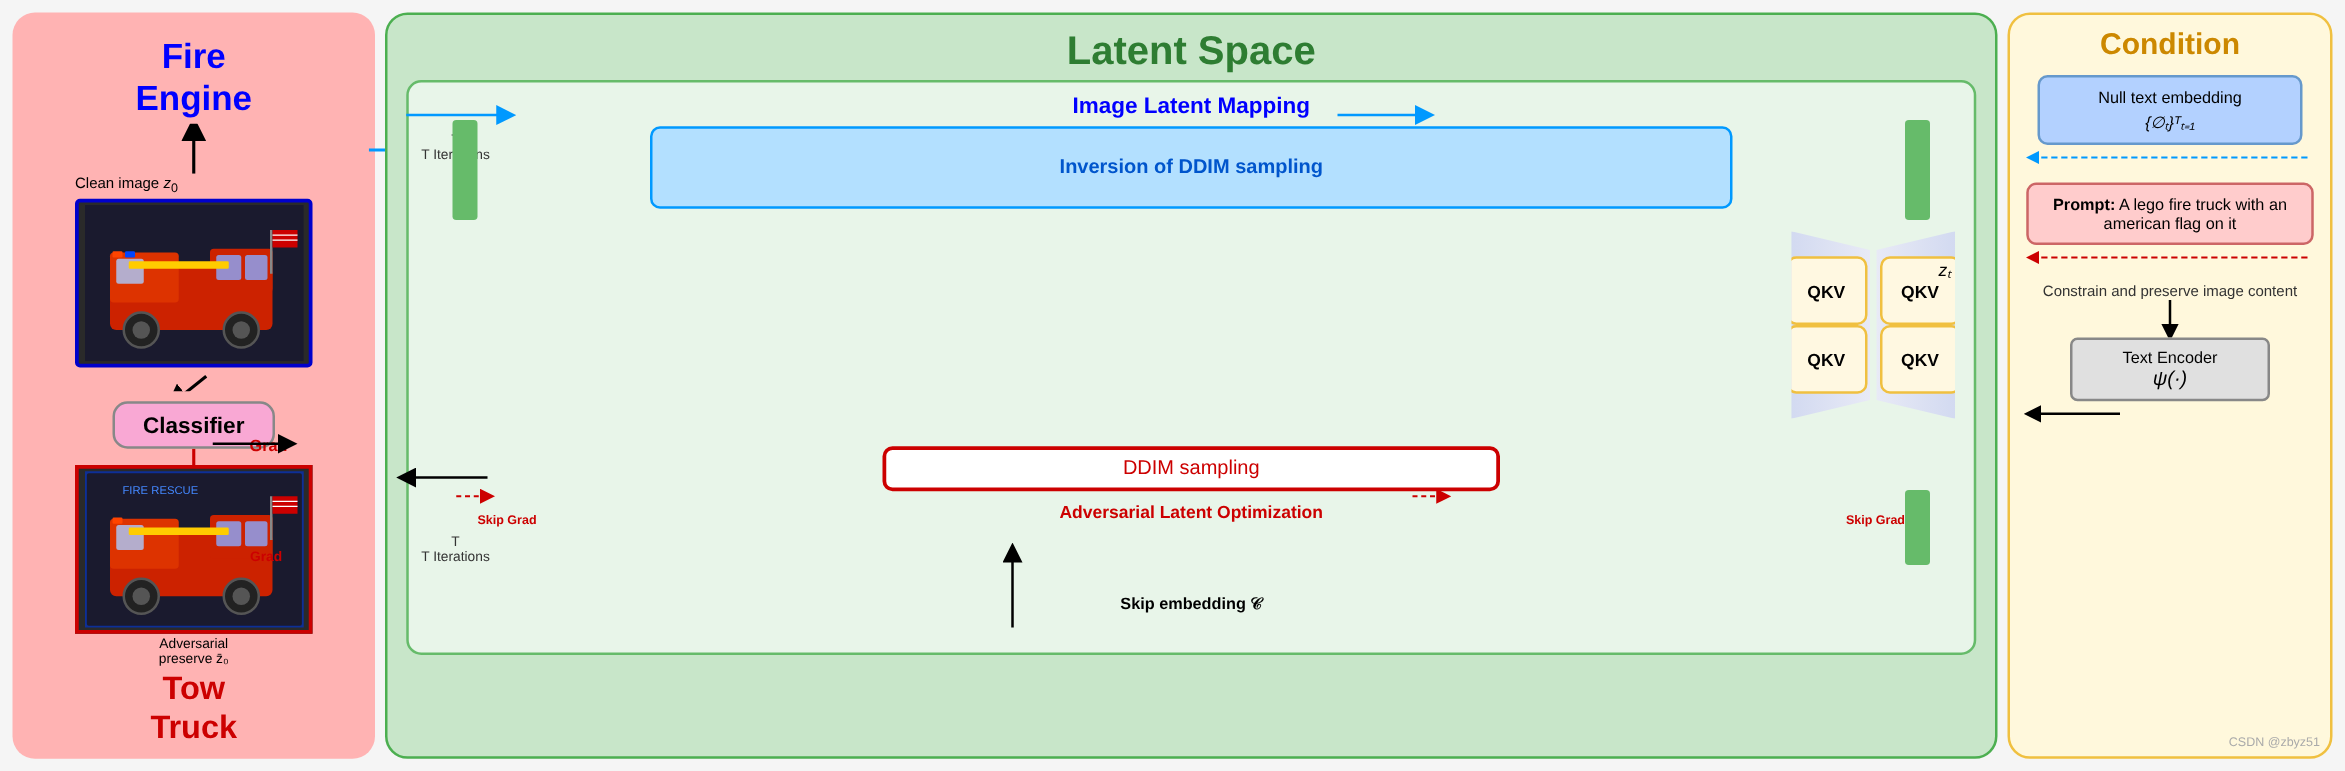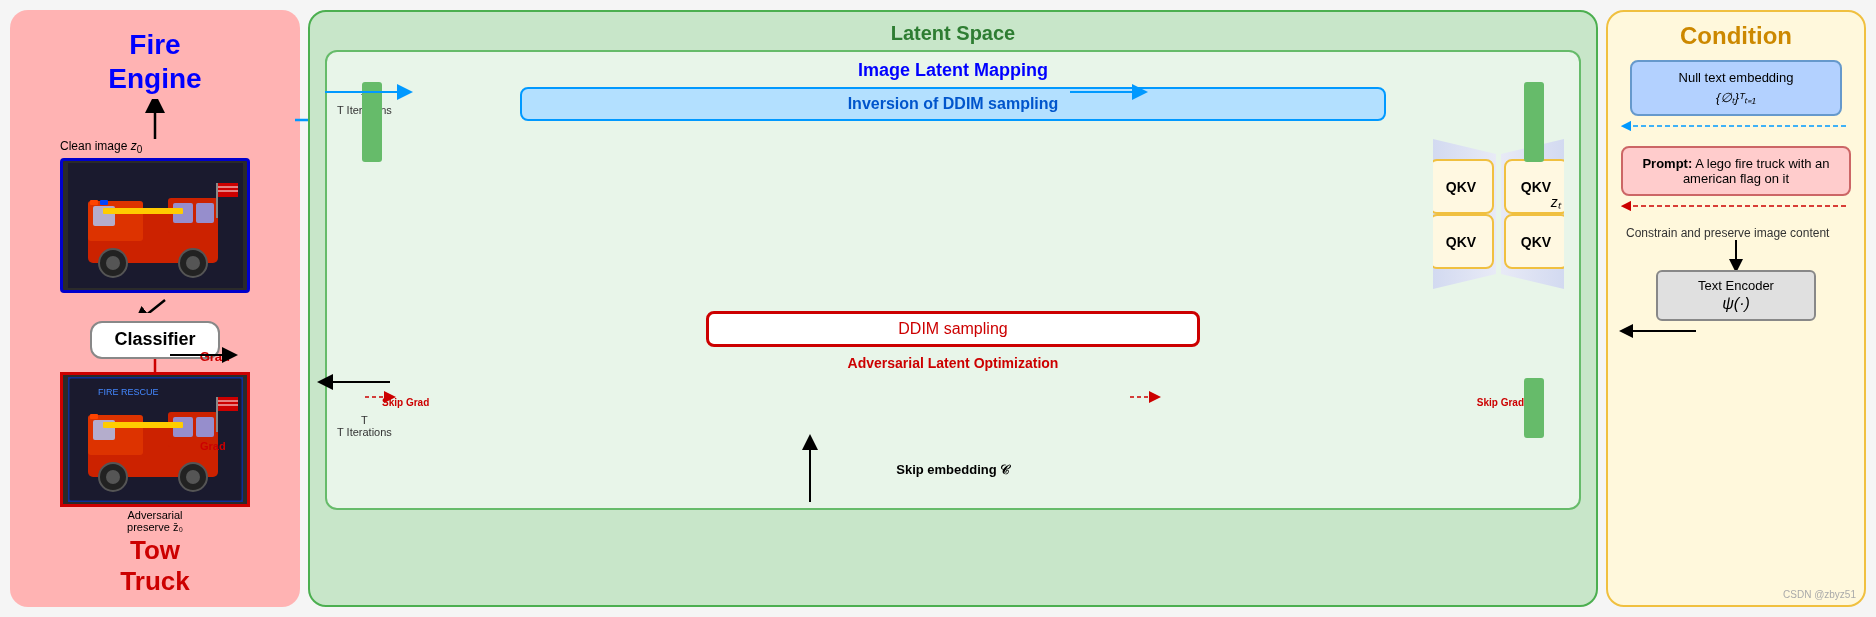--- a/index.html
+++ b/index.html
@@ -40,21 +40,21 @@
       background: #2a2a2a;
       border-radius: 4px;
       display: flex;
       align-items: center;
       justify-content: center;
       overflow: hidden;
       position: relative;
     }
 
     .classifier-box {
-      background: #ffffff;
+      background: #f9a8d4;
       border: 2px solid #888;
       border-radius: 12px;
       width: 130px;
       height: 60px;
       display: flex;
       align-items: center;
       justify-content: center;
       margin-top: 8px;
     }
     .classifier-label {
@@ -78,21 +78,21 @@
       background: #c8e6c9;
       border: 2px solid #4caf50;
       border-radius: 18px;
       flex: 1;
       height: 597px;
       position: relative;
       padding: 10px 15px;
     }
 
     .latent-space-title {
-      font-size: 20px;
+      font-size: 32px;
       font-weight: bold;
       color: #2e7d32;
       text-align: center;
       margin-bottom: 5px;
     }
 
     .image-latent-mapping-box {
       background: #e8f5e9;
       border: 2px solid #66bb6a;
       border-radius: 12px;
@@ -107,21 +107,21 @@
       font-weight: bold;
       color: #0000ff;
       text-align: center;
       margin-bottom: 6px;
     }
 
     .ddim-inversion-box {
       background: #b3e0ff;
       border: 2px solid #0099ff;
       border-radius: 8px;
-      padding: 6px 20px;
+      padding: 22px 20px;
       text-align: center;
       font-size: 16px;
       font-weight: bold;
       color: #0055cc;
       margin: 0 auto 10px;
       width: 70%;
     }
 
     .qkv-box {
       background: #fff8e1;
@@ -202,21 +202,21 @@
       text-align: center;
       font-size: 13px;
       color: #000;
       margin-top: 10px;
     }
     .prompt-bold { font-weight: bold; }
 
     .constrain-text {
       font-size: 12px;
       color: #333;
-      text-align: left;
+      text-align: center;
       margin-top: 10px;
       width: 220px;
     }
 
     .page-left {
       width: 70px;
       height: 150px;
       background: linear-gradient(to right, #d0d8f0, #e8eaf6);
       clip-path: polygon(10% 0%, 100% 10%, 100% 90%, 10% 100%);
       display: flex;

